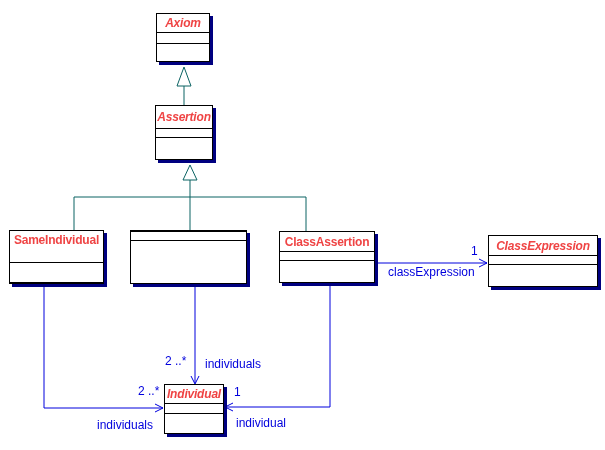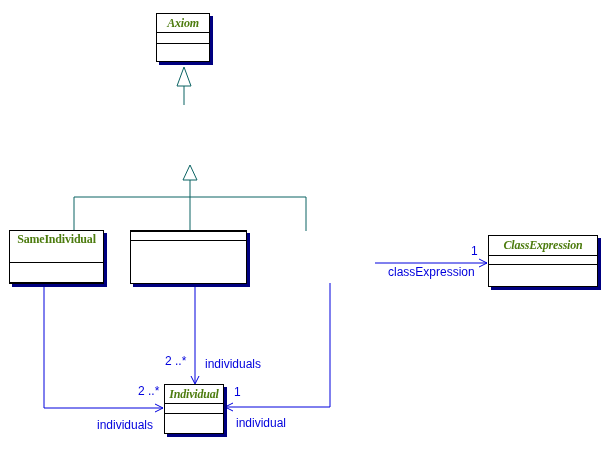--- a/index.html
+++ b/index.html
@@ -17,27 +17,26 @@
     background:#fff;
     border:1px solid #000;
     box-shadow:3px 3px 0 #000080;
     display:flex;
     flex-direction:column;
   }
   .uml-title{
     box-sizing:border-box;
     font-size:12px;
     font-weight:bold;
-    color:#4d7c0f;
+    color:#ef4444;
     text-align:center;
     display:flex;align-items:center;justify-content:center;
     white-space:nowrap;
     letter-spacing:-0.2px;
     overflow:hidden;
-    font-family:Liberation Serif, serif;
   }
   .uml-title.abstract{font-style:italic;}
   .uml-attrs{box-sizing:border-box;border-top:1px solid #000;}
   .uml-ops{box-sizing:border-box;border-top:1px solid #000;flex:1;}
   .edge-label{
     position:absolute;
     font-size:12px;
     color:#0000DD;
     white-space:nowrap;
     line-height:13px;
@@ -72,32 +71,42 @@
     <path d="M330,283 L330,407 L226,407" stroke="#0000DD" fill="none"></path>
     <path d="M233,403 L225,407 L233,411" stroke="#0000DD" fill="none"></path>
   </svg>
 
   <div class="uml-class" style="left:156px;top:13px;width:54px;height:49px;">
     <div class="uml-title abstract" style="height:18px;">Axiom</div>
     <div class="uml-attrs" style="height:11px;"></div>
     <div class="uml-ops"></div>
   </div>
 
+  <div class="uml-class" style="left:155px;top:105px;width:58px;height:55px;">
+    <div class="uml-title abstract" style="height:22px;">Assertion</div>
+    <div class="uml-attrs" style="height:9px;"></div>
+    <div class="uml-ops"></div>
+  </div>
 
   <div class="uml-class" style="left:9px;top:230px;width:95px;height:54px;gap:13px;">
     <div class="uml-title" style="height:19px;">SameIndividual</div>
     <div class="uml-attrs" style="height:8px;"></div>
     <div class="uml-ops"></div>
   </div>
 
   <div class="uml-class" style="left:130px;top:230px;width:117px;height:54px;">
     <div class="uml-attrs" style="height:9px;"></div>
     <div class="uml-ops"></div>
   </div>
 
+  <div class="uml-class" style="left:279px;top:231px;width:96px;height:52px;">
+    <div class="uml-title" style="height:19px;">ClassAssertion</div>
+    <div class="uml-attrs" style="height:9px;"></div>
+    <div class="uml-ops"></div>
+  </div>
 
   <div class="uml-class" style="left:488px;top:235px;width:110px;height:52px;">
     <div class="uml-title abstract" style="height:19px;">ClassExpression</div>
     <div class="uml-attrs" style="height:9px;"></div>
     <div class="uml-ops"></div>
   </div>
 
   <div class="uml-class" style="left:164px;top:384px;width:60px;height:50px;">
     <div class="uml-title abstract" style="height:18px;">Individual</div>
     <div class="uml-attrs" style="height:10px;"></div>

